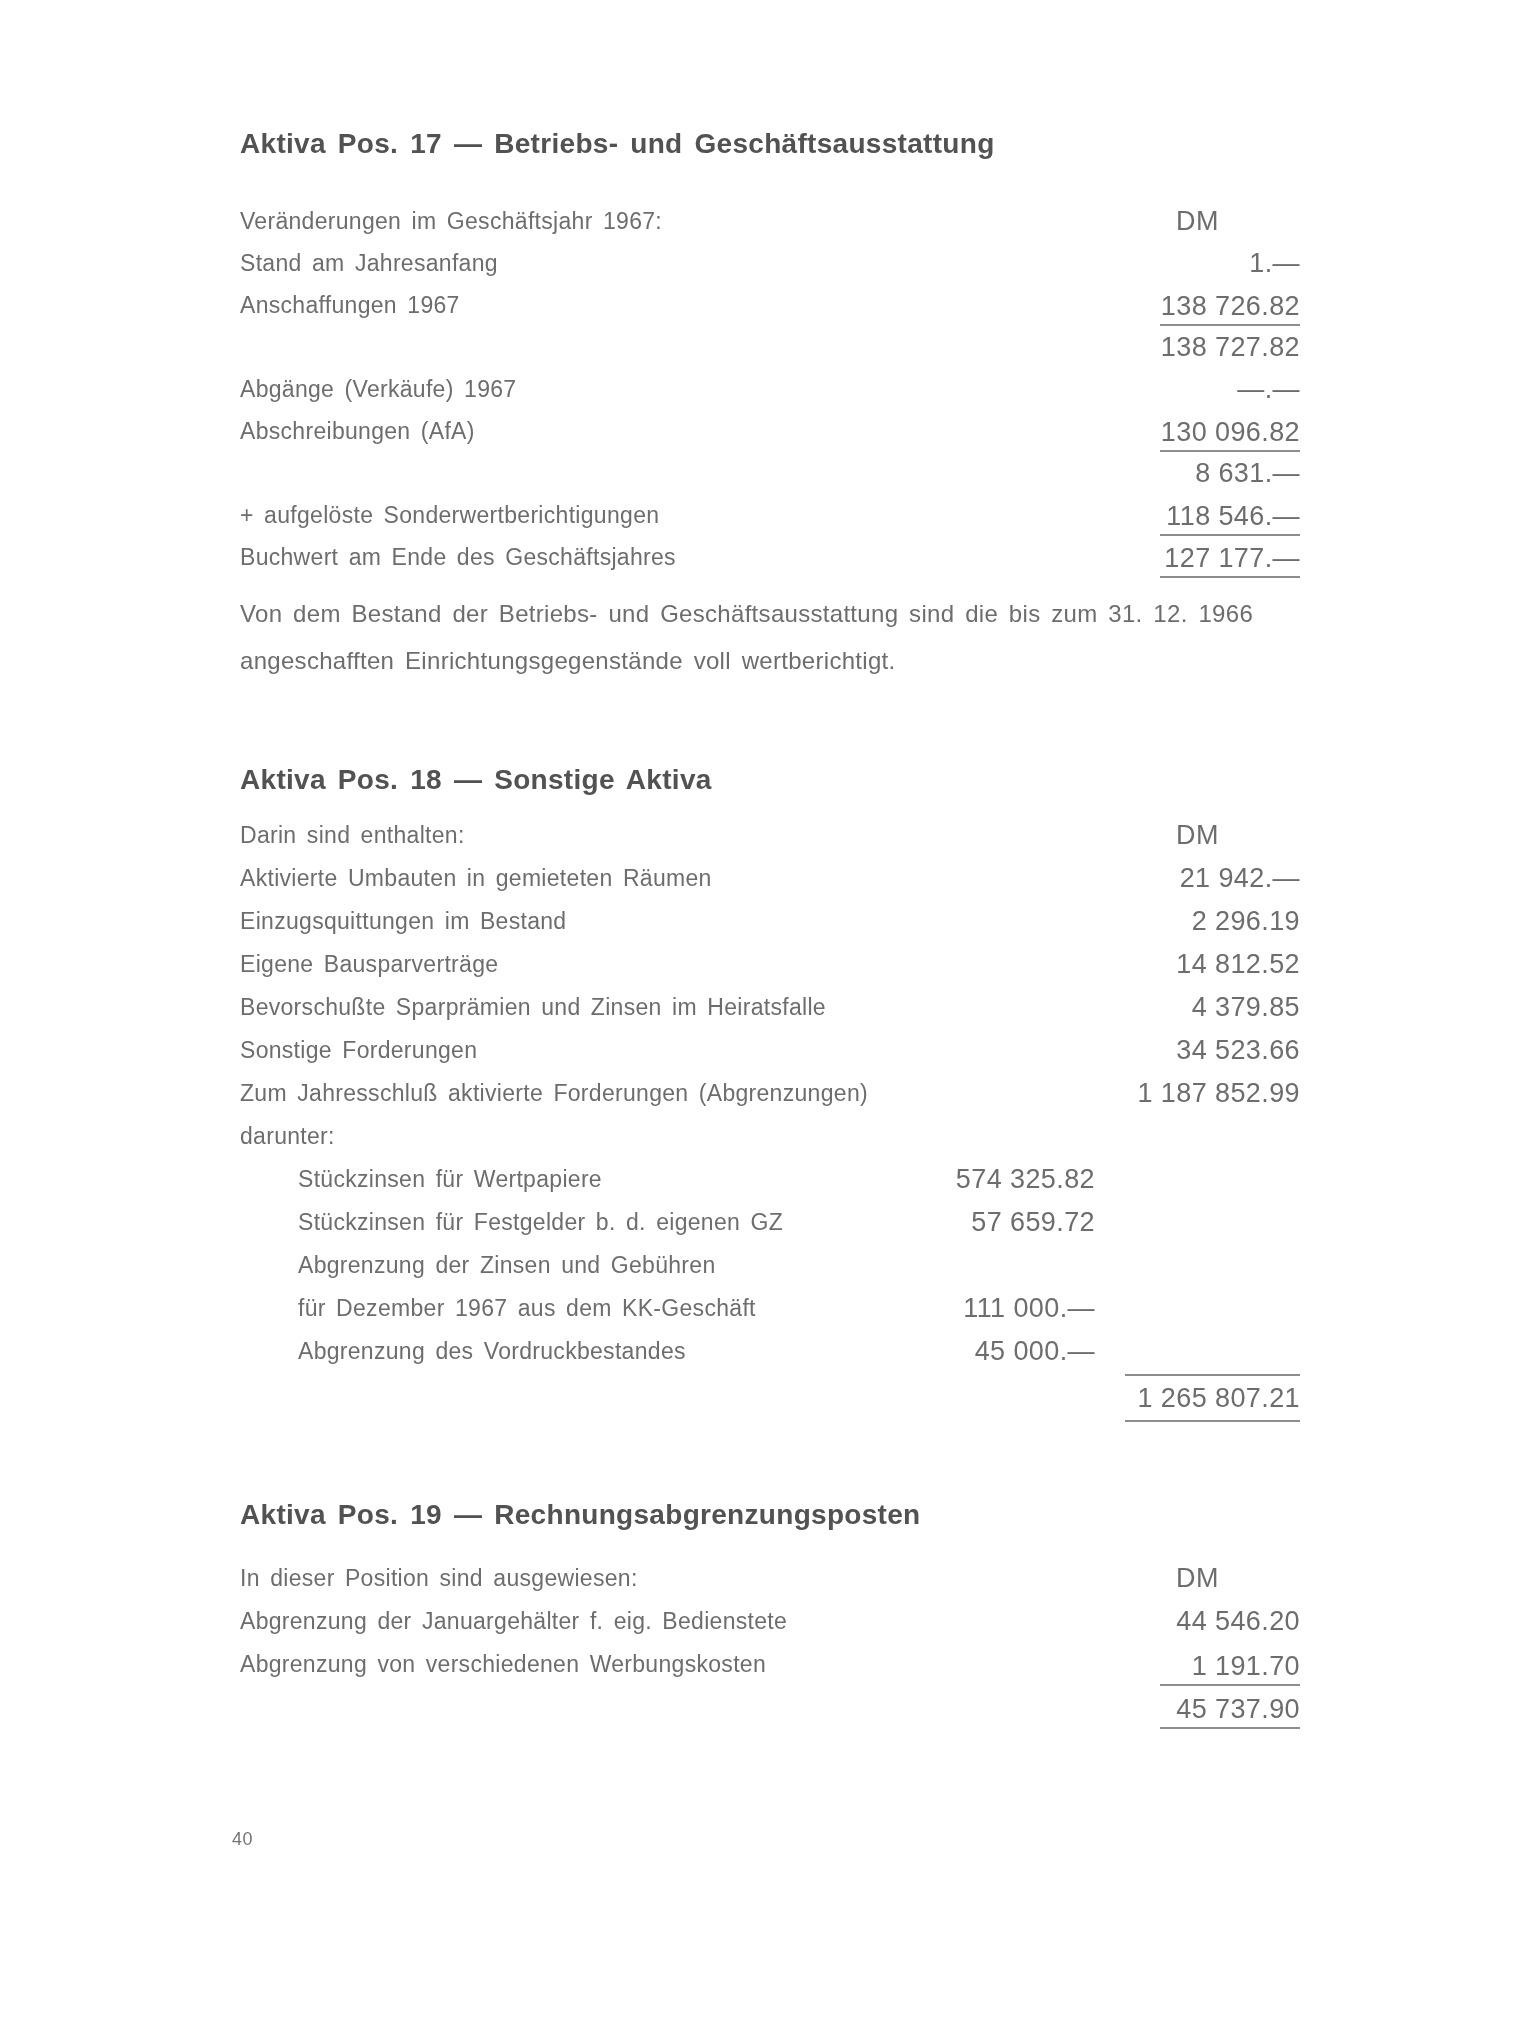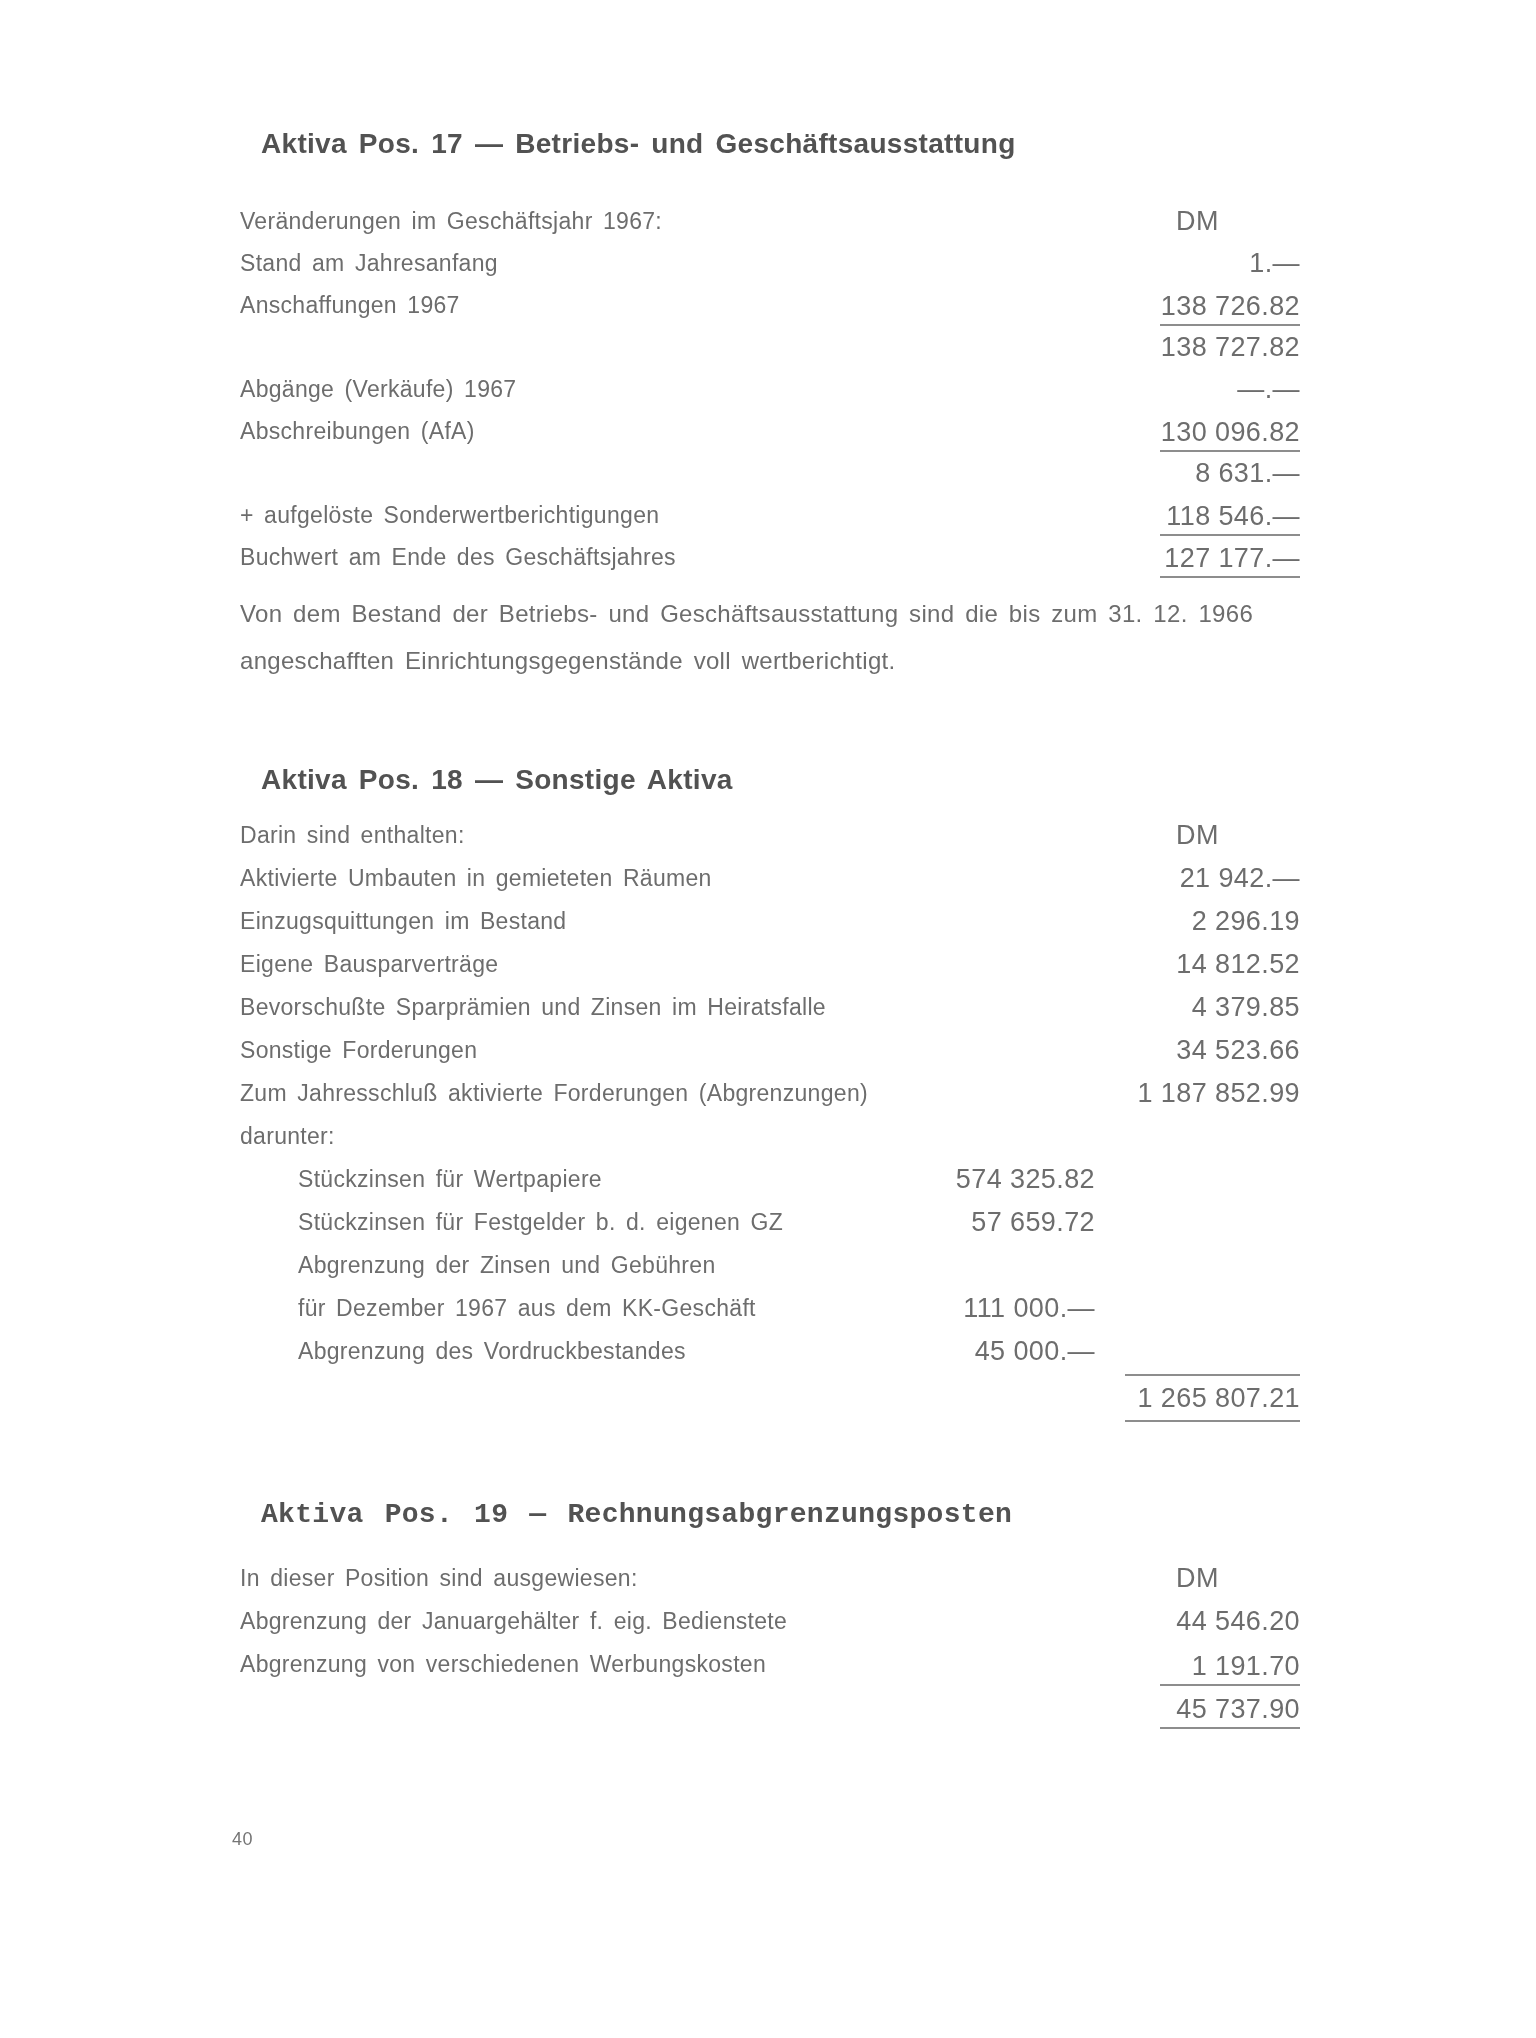--- a/index.html
+++ b/index.html
@@ -10,25 +10,25 @@
     color:#6d6d6d;
     overflow:hidden;
   }
   .content{
     width:1060px;
     margin-left:240px;
     position:relative;
   }
   .sec-title{
     font-size:28px;font-weight:bold;color:#525252;
-    letter-spacing:.3px;word-spacing:.14em;line-height:32px;margin-left:21px;
+    letter-spacing:.3px;word-spacing:.14em;line-height:32px;
   }
   .t17{margin-top:128px;}
   .t18{margin-top:80px;}
-  .t19{margin-top:76px;font-family:Liberation Mono, monospace;}
+  .t19{margin-top:76px;}
   .tbl{width:100%;}
   .tbl17{margin-top:40px;}
   .tbl18{margin-top:18px;}
   .tbl19{margin-top:26px;}
   .row{
     position:relative;height:42px;
     display:flex;align-items:center;
   }
   .tbl18 .row,.tbl19 .row{height:43px;}
   .lbl{

